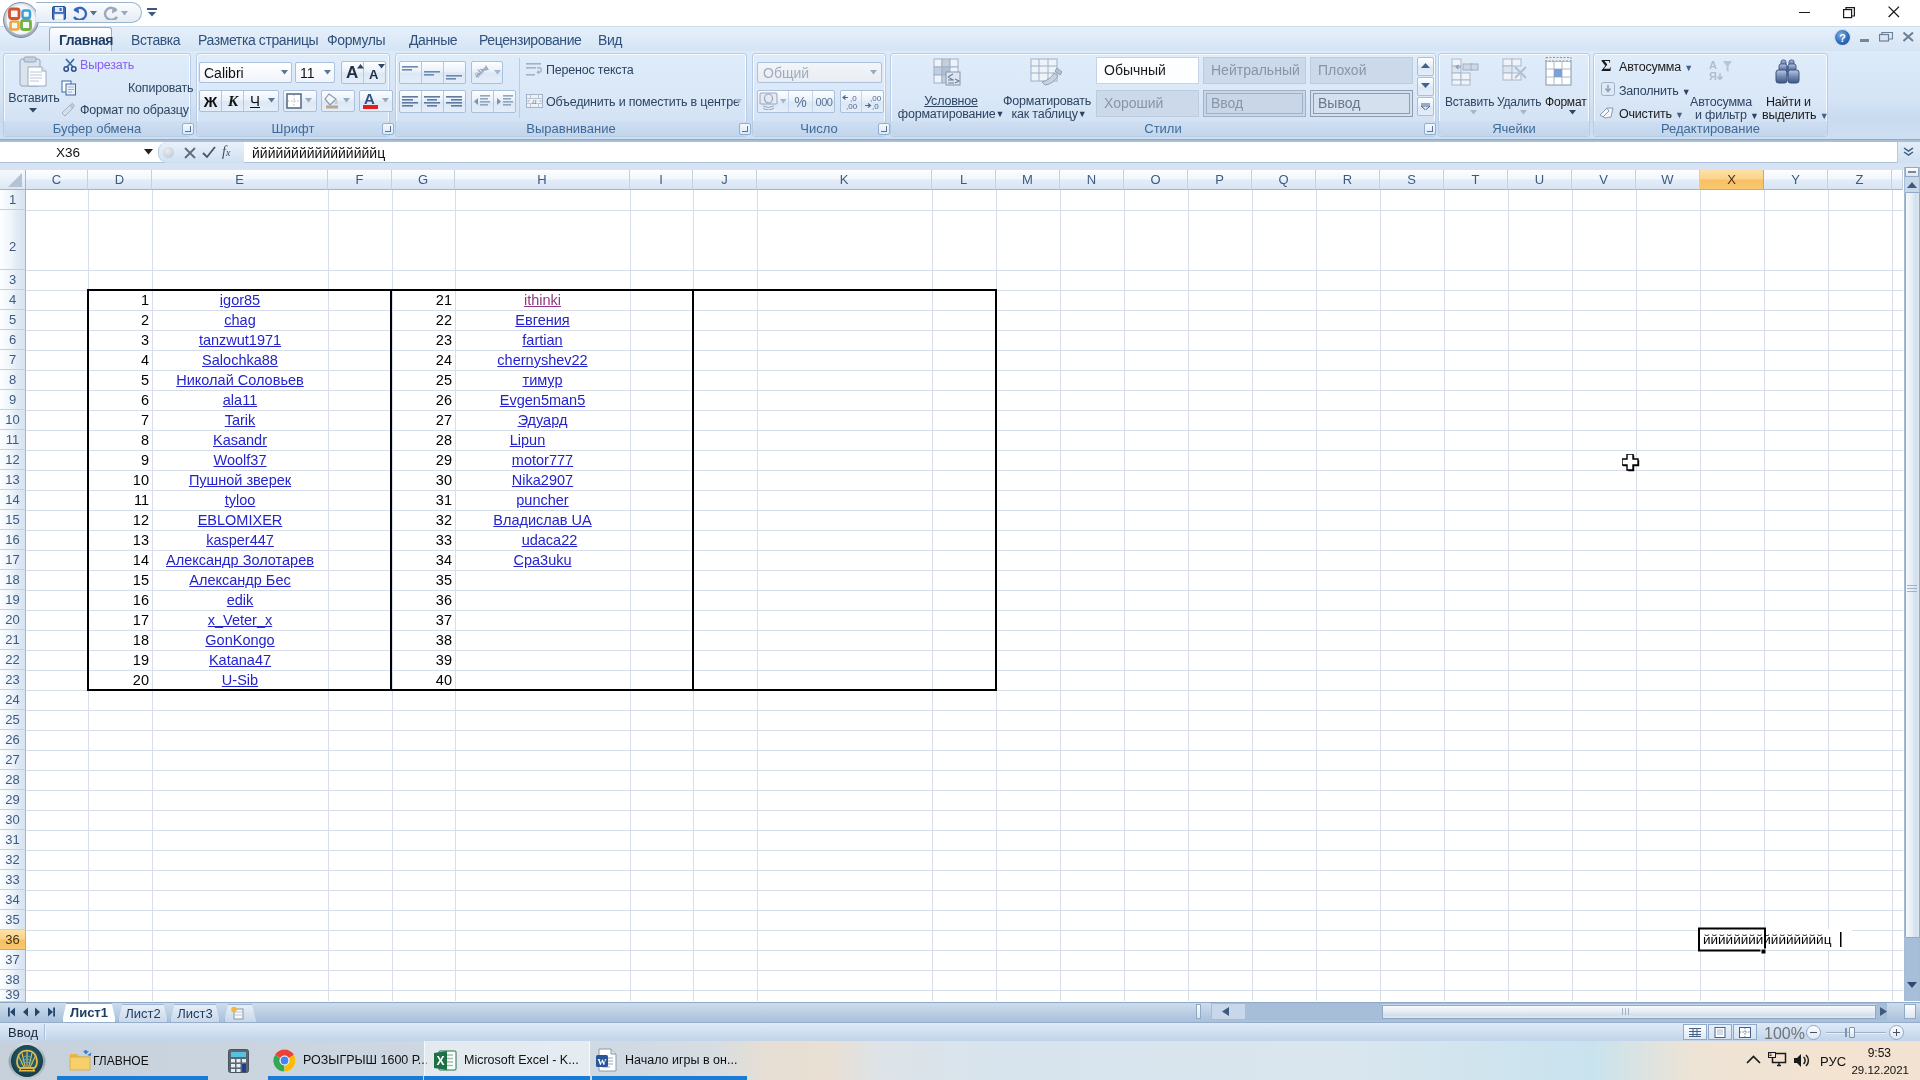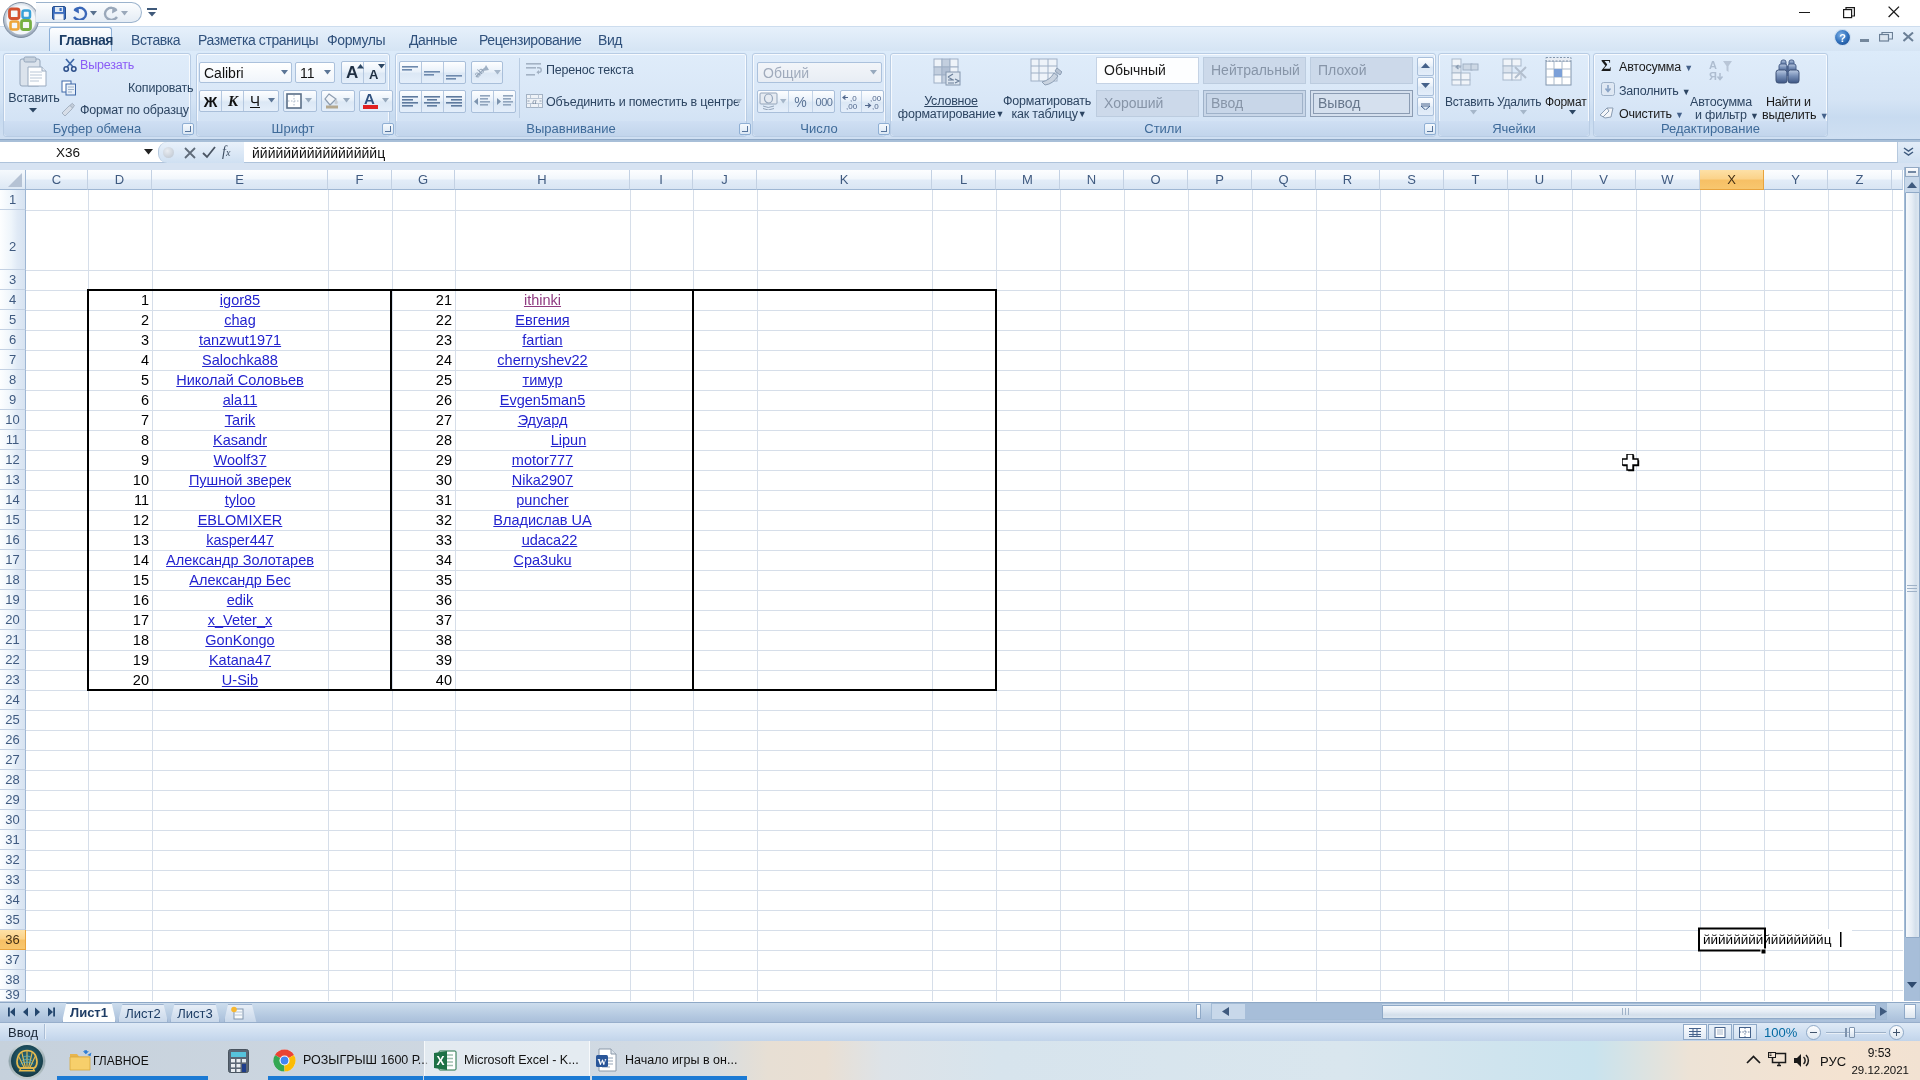--- a/index.html
+++ b/index.html
@@ -678,21 +678,21 @@
 <div class="lnk" style="left:455px;top:330px;width:175px;">fartian</div>
 <div class="num" style="left:392px;top:350px;width:60px;">24</div>
 <div class="lnk" style="left:455px;top:350px;width:175px;">chernyshev22</div>
 <div class="num" style="left:392px;top:370px;width:60px;">25</div>
 <div class="lnk" style="left:455px;top:370px;width:175px;">тимур</div>
 <div class="num" style="left:392px;top:390px;width:60px;">26</div>
 <div class="lnk" style="left:455px;top:390px;width:175px;">Evgen5man5</div>
 <div class="num" style="left:392px;top:410px;width:60px;">27</div>
 <div class="lnk" style="left:455px;top:410px;width:175px;">Эдуард</div>
 <div class="num" style="left:392px;top:430px;width:60px;">28</div>
-<div class="lnk" style="left:481px;top:430px;width:175px;">Lipun</div>
+<div class="lnk" style="left:440px;top:430px;width:175px;">Lipun</div>
 <div class="num" style="left:392px;top:450px;width:60px;">29</div>
 <div class="lnk" style="left:455px;top:450px;width:175px;">motor777</div>
 <div class="num" style="left:392px;top:470px;width:60px;">30</div>
 <div class="lnk" style="left:455px;top:470px;width:175px;">Nika2907</div>
 <div class="num" style="left:392px;top:490px;width:60px;">31</div>
 <div class="lnk" style="left:455px;top:490px;width:175px;">puncher</div>
 <div class="num" style="left:392px;top:510px;width:60px;">32</div>
 <div class="lnk" style="left:455px;top:510px;width:175px;">Владислав UA</div>
 <div class="num" style="left:392px;top:530px;width:60px;">33</div>
 <div class="lnk" style="left:462px;top:530px;width:175px;">udaca22</div>
@@ -773,21 +773,21 @@
       </g>
     </svg>
 <svg class="a" style="left:1714px;top:1027px" width="12" height="11">
       <rect x="1" y="0.5" width="10" height="10" fill="#fff" stroke="#44618a"></rect>
       <path d="M3,3 h6 M3,5 h6 M3,7 h6" stroke="#8fa3bd" stroke-width="0.8"></path>
     </svg>
 <svg class="a" style="left:1739px;top:1027px" width="12" height="11">
       <rect x="0.5" y="0.5" width="11" height="10" fill="#fff" stroke="#44618a"></rect>
       <path d="M6,0.5 v10 M0.5,5 h11" stroke="#44618a" stroke-width="0.8" stroke-dasharray="1.6,1.2"></path>
     </svg>
-<div class="a" style="left:1764px;top:1025px;font-size:13px;color:#0369a1;">100%</div>
+<div class="a" style="left:1764px;top:1025px;font-size:16px;color:#737373;">100%</div>
 <div class="a ctr" style="left:1806px;top:1025px;width:15px;height:15px;border-radius:50%;border:1px solid #8fa9c7;background:linear-gradient(#fcfdfe,#dfe8f1);">
       <div style="width:7px;height:1.6px;background:#41546d;"></div>
     </div>
 <div class="a" style="left:1826px;top:1031.5px;width:60px;height:2px;background:#9db1c9;border-bottom:1px solid #e8eff7;"></div>
 <div class="a" style="left:1845px;top:1028px;width:1.6px;height:9px;background:#7f94ae;"></div>
 <div class="a" style="left:1849px;top:1027px;width:6px;height:11px;background:linear-gradient(#fdfeff,#d8e3ef);border:1px solid #7f94ae;border-radius:1px;"></div>
 <div class="a ctr" style="left:1889px;top:1025px;width:15px;height:15px;border-radius:50%;border:1px solid #8fa9c7;background:linear-gradient(#fcfdfe,#dfe8f1);">
       <div style="position:relative;width:7px;height:1.6px;background:#41546d;">
         <div style="position:absolute;left:2.7px;top:-2.7px;width:1.6px;height:7px;background:#41546d;"></div>
       </div>

